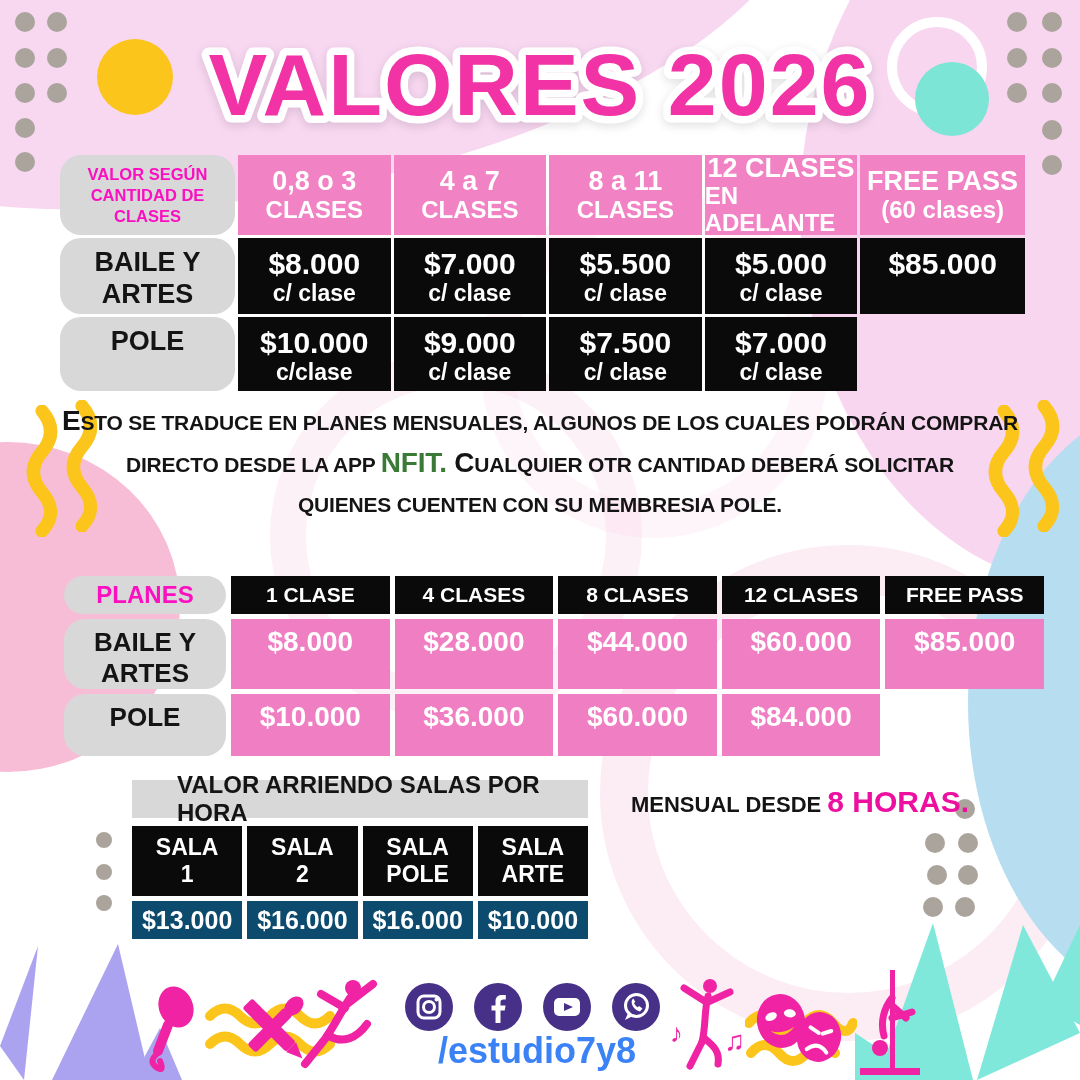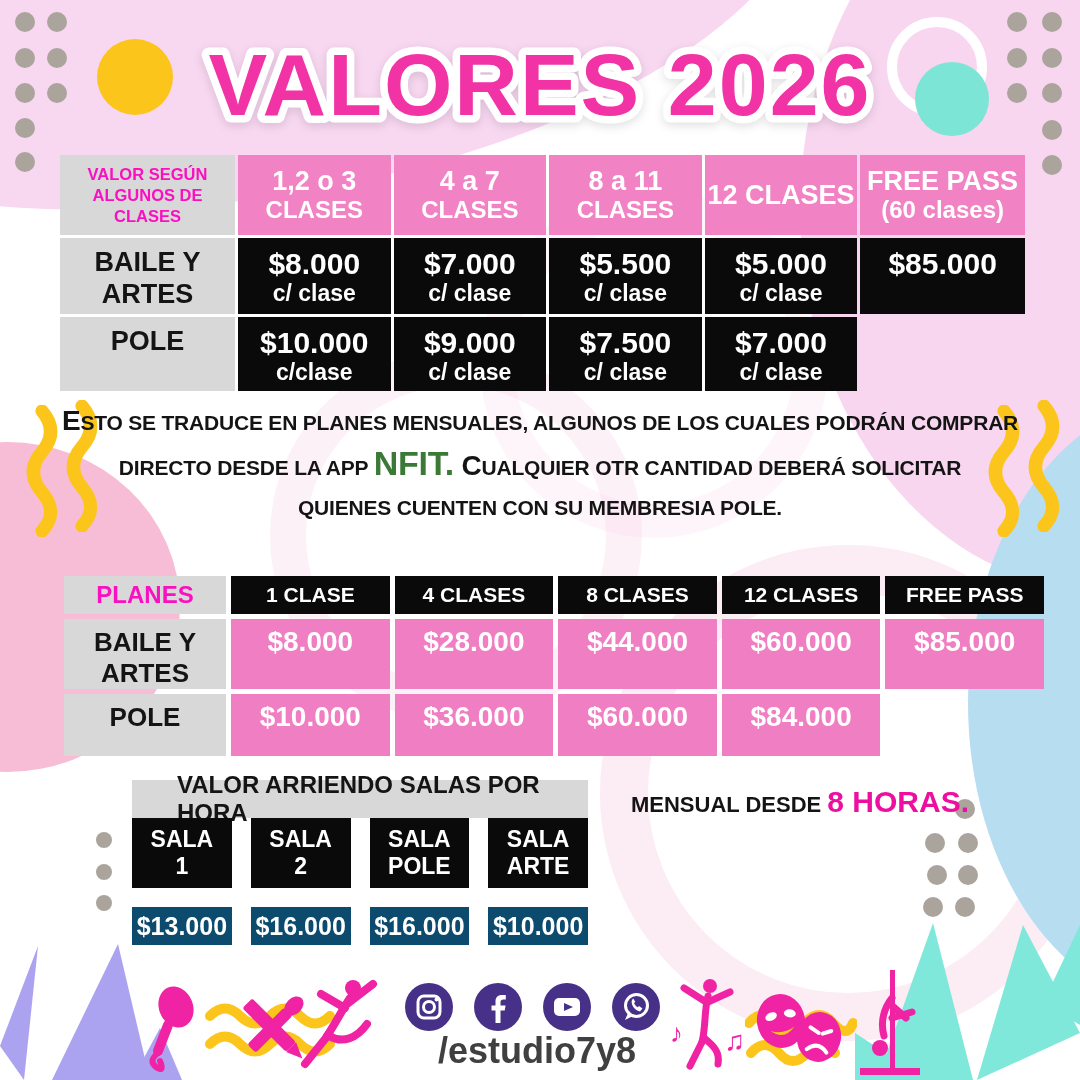--- a/index.html
+++ b/index.html
@@ -25,55 +25,55 @@
   #title-svg{left:0;top:16px;width:1080px;height:132px;filter:drop-shadow(0 3px 5px rgba(0,0,0,0.12));}
   #title-svg text{
     font-family:"Liberation Sans","DejaVu Sans",sans-serif;font-weight:bold;
     font-size:88px;letter-spacing:2px;fill:#F133A6;stroke:#ffffff;stroke-width:15px;
     paint-order:stroke;stroke-linejoin:round;
   }
   
   .cell{display:flex;flex-direction:column;align-items:center;box-sizing:border-box;}
   #t1{left:60px;top:155px;width:965px;display:grid;grid-template-columns:175px 1fr 1fr 1fr 1fr 1.08fr;grid-template-rows:80px 76px 74px;gap:3px;}
   #t2{left:48px;top:576px;width:980px;display:grid;grid-template-columns:162px 1fr 1fr 1fr 1fr 1fr;grid-template-rows:38px 70px 62px;gap:5px;padding-left:16px;}
-  .gray{background:#D8D8D8;}
+  .gray{background:#D8D8D8;border-radius:21px;}
   .pinkhead{background:#F182C3;color:#fff;font-weight:bold;justify-content:center;line-height:1.12;}
   .pinkcell{background:#F07EC2;color:#fff;font-weight:bold;}
   .blackcell{background:#0A0A0A;color:#fff;font-weight:bold;}
   .corner1{color:#FA10C0;font-weight:bold;font-size:16.5px;line-height:21px;justify-content:center;}
   .h1a{font-size:27px;} .h1b{font-size:24px;}
   .rowlabel{color:#141414;font-weight:bold;font-size:27px;line-height:32px;justify-content:flex-start;padding-top:8px;}
   .pricecell{justify-content:flex-start;padding-top:9px;}
   .price{font-size:30px;line-height:33px;}
   .unit{font-size:23px;line-height:27px;}
   .empty{background:transparent;}
   .t2head{font-size:21px;justify-content:center;}
   .cornert2{color:#FA10C0;font-weight:bold;font-size:24px;justify-content:center;}
   .t2price{justify-content:flex-start;padding-top:7px;font-size:28px;}
   .t2label{font-size:26px;line-height:31px;}
   
   #intro{left:0;top:401px;width:1080px;text-align:center;color:#141414;font-weight:bold;
          font-size:21px;line-height:40px;letter-spacing:-0.2px;}
   .leadcap{font-size:28px;}
-  .nfit{color:#3B7A36;font-size:34px;}
+  .nfit{color:#3B7A36;font-size:28px;}
   
   #t3{left:132px;top:780px;width:456px;}
   #t3-title{height:38px;background:#D8D8D8;color:#141414;font-weight:bold;font-size:24px;
             display:flex;align-items:center;justify-content:center;padding-left:45px;}
-  #t3-grid{display:grid;grid-template-columns:1fr 1fr 1fr 1fr;grid-template-rows:70px 38px;gap:19px;}
+  #t3-grid{margin-top:8px;display:grid;grid-template-columns:1fr 1fr 1fr 1fr;grid-template-rows:70px 38px;gap:5px;}
   .salahead{font-size:23px;line-height:27px;justify-content:center;}
   .salmon{background:#0c4a6e;color:#fff;font-weight:bold;font-size:25px;justify-content:center;}
   
   #discounts{left:592px;top:780px;width:416px;text-align:center;color:#141414;font-weight:bold;
              font-size:22px;line-height:44px;}
   .pct{color:#7A3FAA;font-size:30px;}
   .hl{color:#ED0F9F;font-size:30px;}
   
   .social{border-radius:50%;}
-  #handle{left:397px;top:1030px;width:280px;text-align:center;color:#404040;font-weight:bold;font-size:36px;}
+  #handle{left:397px;top:1030px;width:280px;text-align:center;color:#3b82f6;font-weight:bold;font-size:36px;}
   .dotgrid{position:absolute;}
 </style>
 </head>
 <body>
 
 <div id="canvas">
 
   <div class="blob pink-wave-tl"></div>
   <div class="blob pink-blob-tr"></div>
   <div class="ring wm3"></div>
@@ -157,37 +157,38 @@
   <svg class="abs" style="left:984px;top:405px;width:40px;height:132px" viewBox="0 0 30 130">
     <path d="M15,6 Q32,26 15,46 Q-2,66 15,86 Q32,106 15,124" fill="none" stroke="#FBC51B" stroke-width="13" stroke-linecap="round"></path>
   </svg>
   <svg class="abs" style="left:1024px;top:400px;width:40px;height:132px" viewBox="0 0 30 130">
     <path d="M15,6 Q32,26 15,46 Q-2,66 15,86 Q32,106 15,124" fill="none" stroke="#FBC51B" stroke-width="13" stroke-linecap="round"></path>
   </svg>
 
   <div id="t1" class="abs">
     <div class="cell gray corner1">
       <div>VALOR SEGÚN</div>
-      <div>ALGUNOS DE</div>
+      <div>CANTIDAD DE</div>
       <div>CLASES</div>
     </div>
     <div class="cell pinkhead">
-      <div class="h1a">1,2 o 3</div>
+      <div class="h1a">0,8 o 3</div>
       <div class="h1b">CLASES</div>
     </div>
     <div class="cell pinkhead">
       <div class="h1a">4 a 7</div>
       <div class="h1b">CLASES</div>
     </div>
     <div class="cell pinkhead">
       <div class="h1a">8 a 11</div>
       <div class="h1b">CLASES</div>
     </div>
     <div class="cell pinkhead">
       <div class="h1a">12 CLASES</div>
+      <div class="h1b">EN ADELANTE</div>
     </div>
     <div class="cell pinkhead">
       <div class="h1a">FREE PASS</div>
       <div class="h1b">(60 clases)</div>
     </div>
 
     <div class="cell gray rowlabel">
       <div>BAILE Y</div>
       <div>ARTES</div>
     </div>

